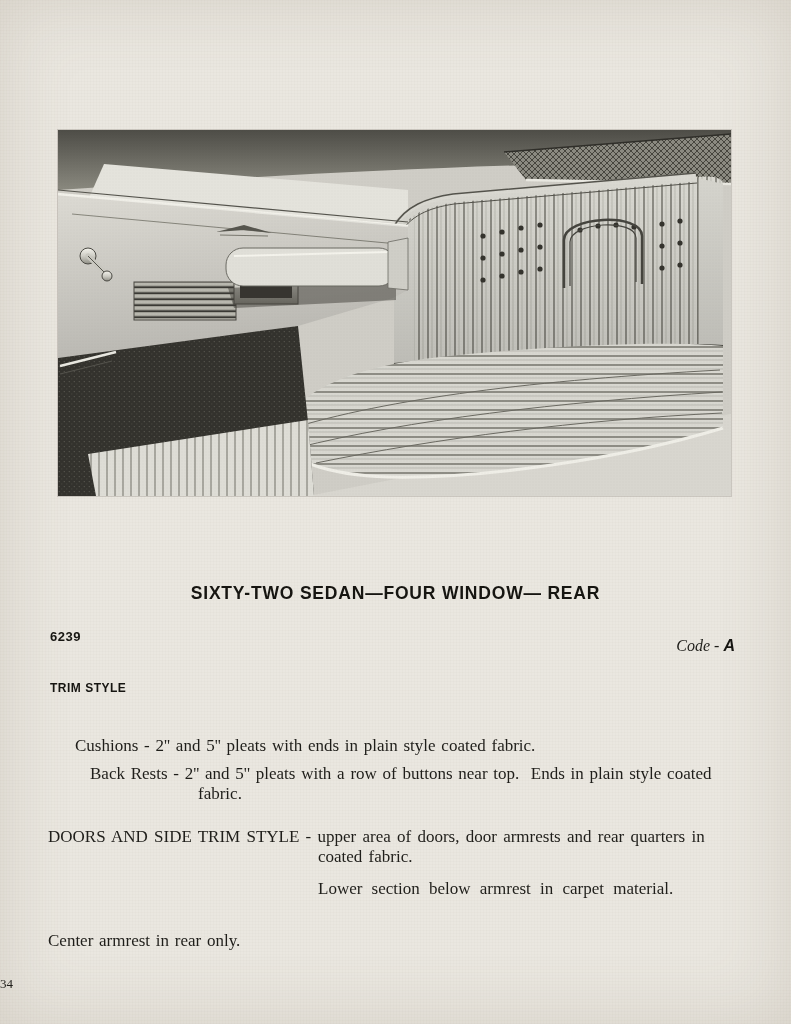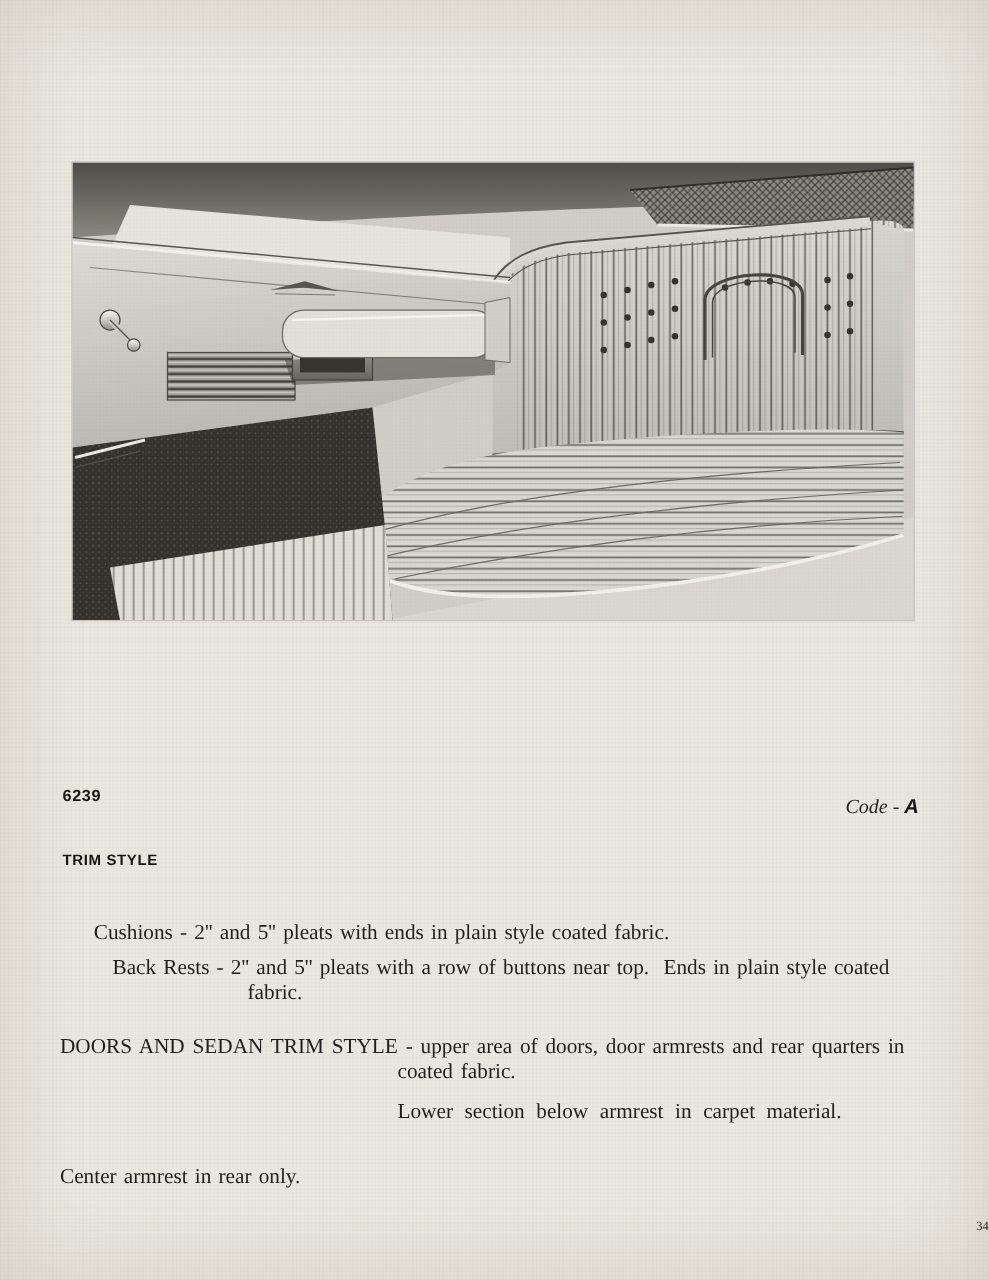--- a/index.html
+++ b/index.html
@@ -47,22 +47,22 @@
     white-space:pre-wrap;
     word-spacing:1.5px;
     box-sizing:border-box;
   }
   .para-cushions{left:75px;top:736px;width:655px;}
   .para-backrests{left:75px;top:764px;width:668px;padding-left:108px;text-indent:-108px;margin-left:15px;}
   .para-doors{left:48px;top:827px;width:700px;padding-left:270px;text-indent:-270px;word-spacing:2px;}
   .para-lower{left:318px;top:879px;width:430px;word-spacing:5px;}
   .para-center{left:48px;top:931px;width:400px;}
   .page-number{
-    position:absolute;left:0;top:976px;width:100%;text-align:right;
-    font-size:10px;color:#1f1e1a;
+    position:absolute;left:0;top:976px;width:100%;text-align:left;
+    font-size:13px;color:#1f1e1a;
   }
 </style>
 </head>
 <body>
 
 <div class="page">
 
   <div class="photo">
     <svg viewBox="0 0 673 366" preserveAspectRatio="none">
       <defs>
@@ -221,29 +221,30 @@
         <path d="M170,158 L338,150 L338,170 L176,178 Z" fill="#3f3e38" opacity="0.5"></path>
         <rect x="168" y="118" width="170" height="38" rx="17" fill="#e0dfd8" stroke="#6b6a63" stroke-width="1"></rect>
         <path d="M176,126 L330,122" stroke="#f4f3ec" stroke-width="2" fill="none"></path>
         <path d="M330,112 L350,108 L350,160 L330,158 Z" fill="#cfcec7" stroke="#6b6a63" stroke-width="0.8"></path>
       </g>
 
       <rect width="673" height="366" fill="url(#dots)" opacity="0.06"></rect>
     </svg>
   </div>
 
+  <div class="caption">SIXTY-TWO SEDAN—FOUR WINDOW— REAR</div>
 
   <div class="model">6239</div>
   <div class="code">
     <span>Code -</span><span class="code-a">A</span>
   </div>
 
   <div class="section-heading">TRIM STYLE</div>
 
   <div class="para para-cushions">Cushions - 2'' and 5'' pleats with ends in plain style coated fabric.</div>
   <div class="para para-backrests">Back Rests - 2'' and 5'' pleats with a row of buttons near top.  Ends in plain style coated fabric.</div>
-  <div class="para para-doors">DOORS AND SEDAN TRIM STYLE - upper area of doors, door armrests and rear quarters in coated fabric.</div>
+  <div class="para para-doors">DOORS AND SIDE TRIM STYLE - upper area of doors, door armrests and rear quarters in coated fabric.</div>
   <div class="para para-center">Center armrest in rear only.</div>
   <div class="para para-lower">Lower section below armrest in carpet material.</div>
 
   <div class="page-number">34</div>
 
 </div>
 
 </body></html>

